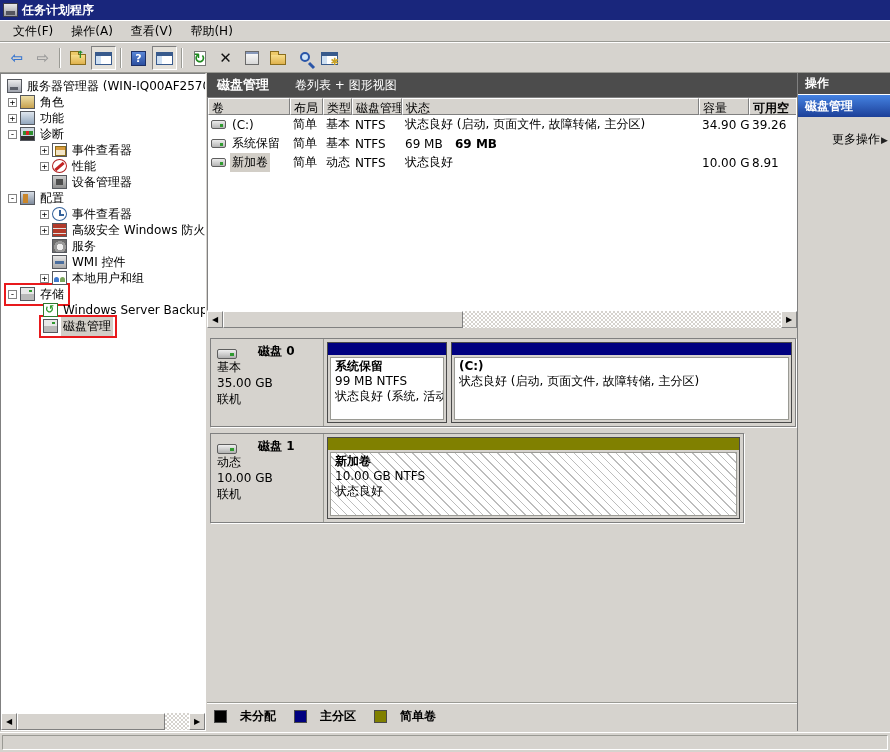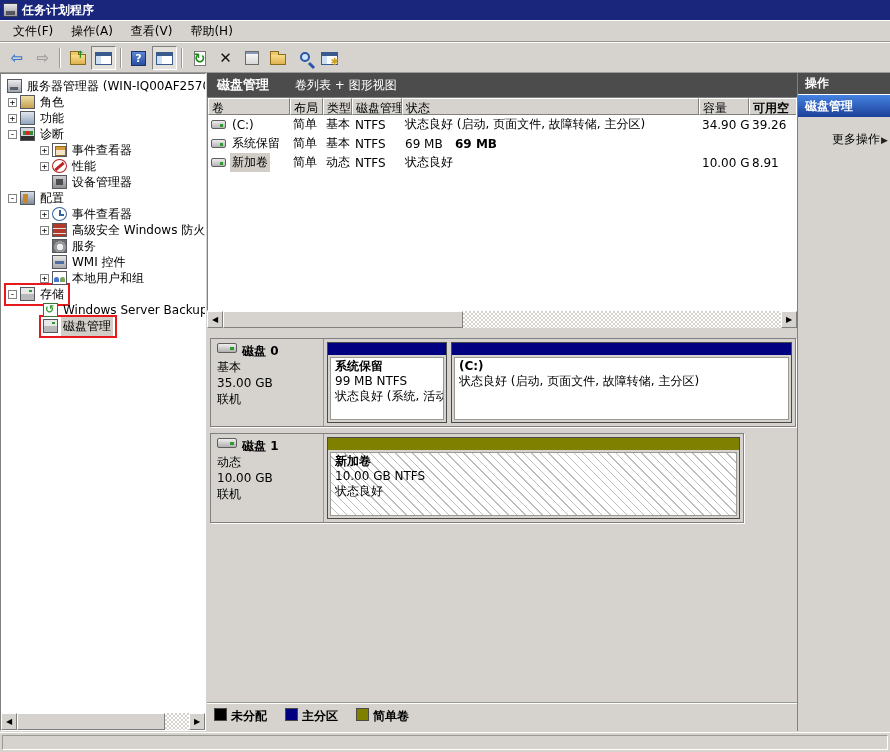--- a/index.html
+++ b/index.html
@@ -139,36 +139,36 @@
 
   .center-hscroll{ left:0; right:0; top:238px; }
 
   
   .graphics{ position:absolute; left:0; right:0; top:255px; bottom:0; background:#d6d3ce; }
   .disk-band{ position:absolute; left:3px; border:1px solid #808080; box-shadow:1px 1px 0 #fff;
               background:#d6d3ce; display:flex; }
   .disk-band-0{ top:10px; width:586px; height:89px; }
   .disk-band-1{ top:105px; width:534px; height:90px; }
   .disk-info{ width:113px; flex:none; border-right:1px solid #9a9a94; padding:4px 6px 0 6px; line-height:16px; }
-  .disk-title{ display:flex; align-items:flex-start; gap:5px; font-weight:bold; }
+  .disk-title{ display:flex; align-items:flex-end; gap:21px; font-weight:bold; }
   .disk-icon{ width:20px; height:10px; border:1px solid #5e5e5e; border-radius:2px;
               background:linear-gradient(#efefef,#b0b0b0); position:relative; flex:none; }
   .disk-icon::after{ content:""; position:absolute; right:2px; top:3px; width:4px; height:3px; background:#2f9a2f; }
   .partitions{ flex:1; display:flex; gap:4px; padding:3px; }
   .partition{ border:1px solid #4a4a4a; background:#d6d3ce; display:flex; flex-direction:column; }
   .part-colorbar{ height:12px; flex:none; }
   .part-body{ margin:2px; flex:1; background:#fff; border:1px solid #9a9a94; padding:1px 4px;
               line-height:15px; overflow:hidden; white-space:nowrap; }
   .part-body.hatched{ background:repeating-linear-gradient(45deg,#fff 0 5px,#bdbdbd 5px 6px); }
   .part-name{ font-weight:bold; }
 
   .legend-divider{ position:absolute; left:0; right:0; bottom:27px; border-top:1px solid #9a9a94;
                    border-bottom:1px solid #fff; }
   .legend{ position:absolute; left:7px; bottom:6px; display:flex; align-items:center; gap:18px; }
-  .legend-item{ display:flex; gap:4px; font-weight:bold; }
+  .legend-item{ display:flex; align-items:center; gap:13px; font-weight:bold; }
   .legend-swatch{ width:13px; height:13px; border:1px solid #4a4a4a; }
 
   
   .right-panel{ position:absolute; left:797px; top:73px; right:0; bottom:21px; background:#d6d3ce;
                 border-left:1px solid #808080; }
   .actions-header{ height:22px; background:#4c4c4c; color:#fff; font-weight:bold; display:flex;
                    align-items:center; padding-left:7px; border-bottom:1px solid #fff; }
   .actions-section{ height:22px; background:linear-gradient(180deg,#4583e2,#1c3f98); color:#fff;
                     font-weight:bold; display:flex; align-items:center; padding-left:7px; }
   .more-actions{ margin-top:12px; display:flex; align-items:center; justify-content:space-between;

